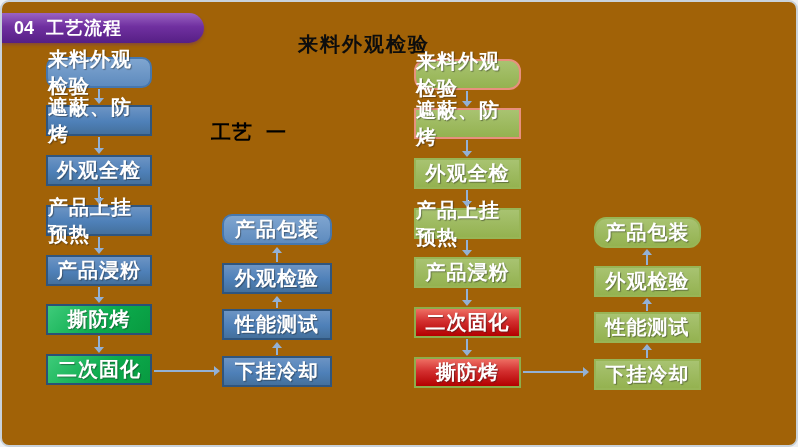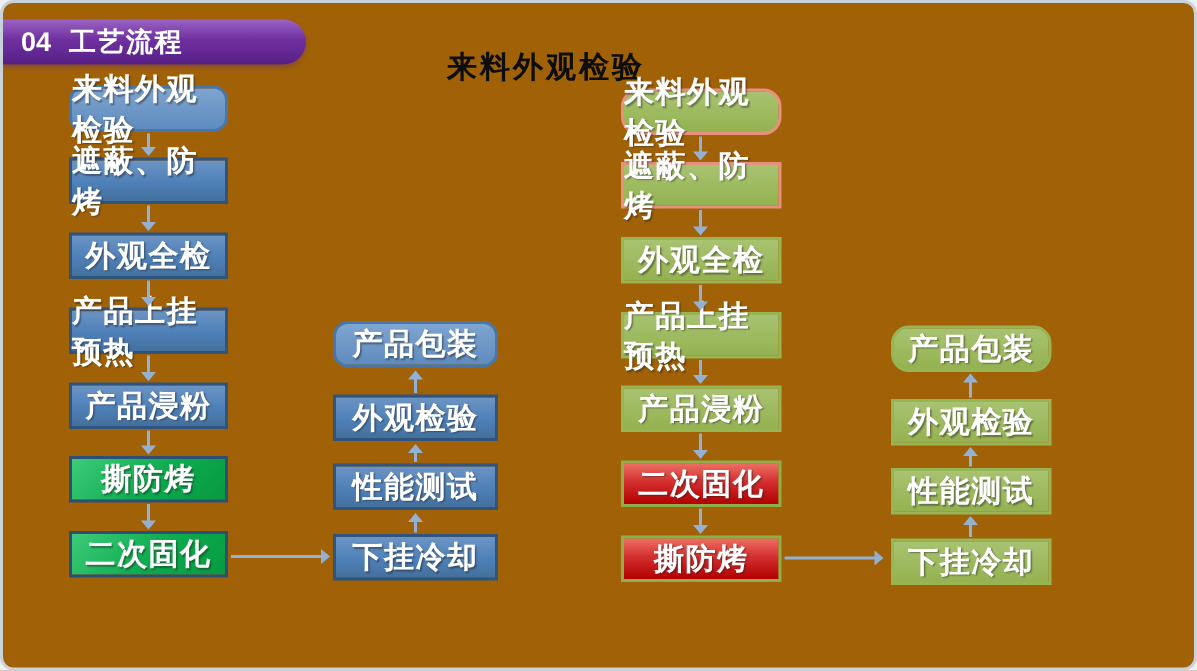--- a/index.html
+++ b/index.html
@@ -60,20 +60,21 @@
 <body>
 
 <div class="slide">
 
   <div class="badge">
     <span class="num">04</span><span class="txt">工艺流程</span>
   </div>
 
   <div class="slide-title">来料外观检验</div>
 
+  <div class="proc-label" style="left:209px;top:117px;">工艺  一</div>
 
   <div class="box v-blue-rounded" style="left:44px;top:55px;width:106px;">来料外观检验</div>
   <div class="box v-blue" style="left:44px;top:103px;width:106px;">遮蔽、防烤</div>
   <div class="box v-blue" style="left:44px;top:153px;width:106px;">外观全检</div>
   <div class="box v-blue" style="left:44px;top:203px;width:106px;">产品上挂预热</div>
   <div class="box v-blue" style="left:44px;top:253px;width:106px;">产品浸粉</div>
   <div class="box v-green" style="left:44px;top:302px;width:106px;">撕防烤</div>
   <div class="box v-green" style="left:44px;top:352px;width:106px;">二次固化</div>
 
   <div class="ar ar-v ar-down" style="left:91px;top:87px;height:15px;"></div>

